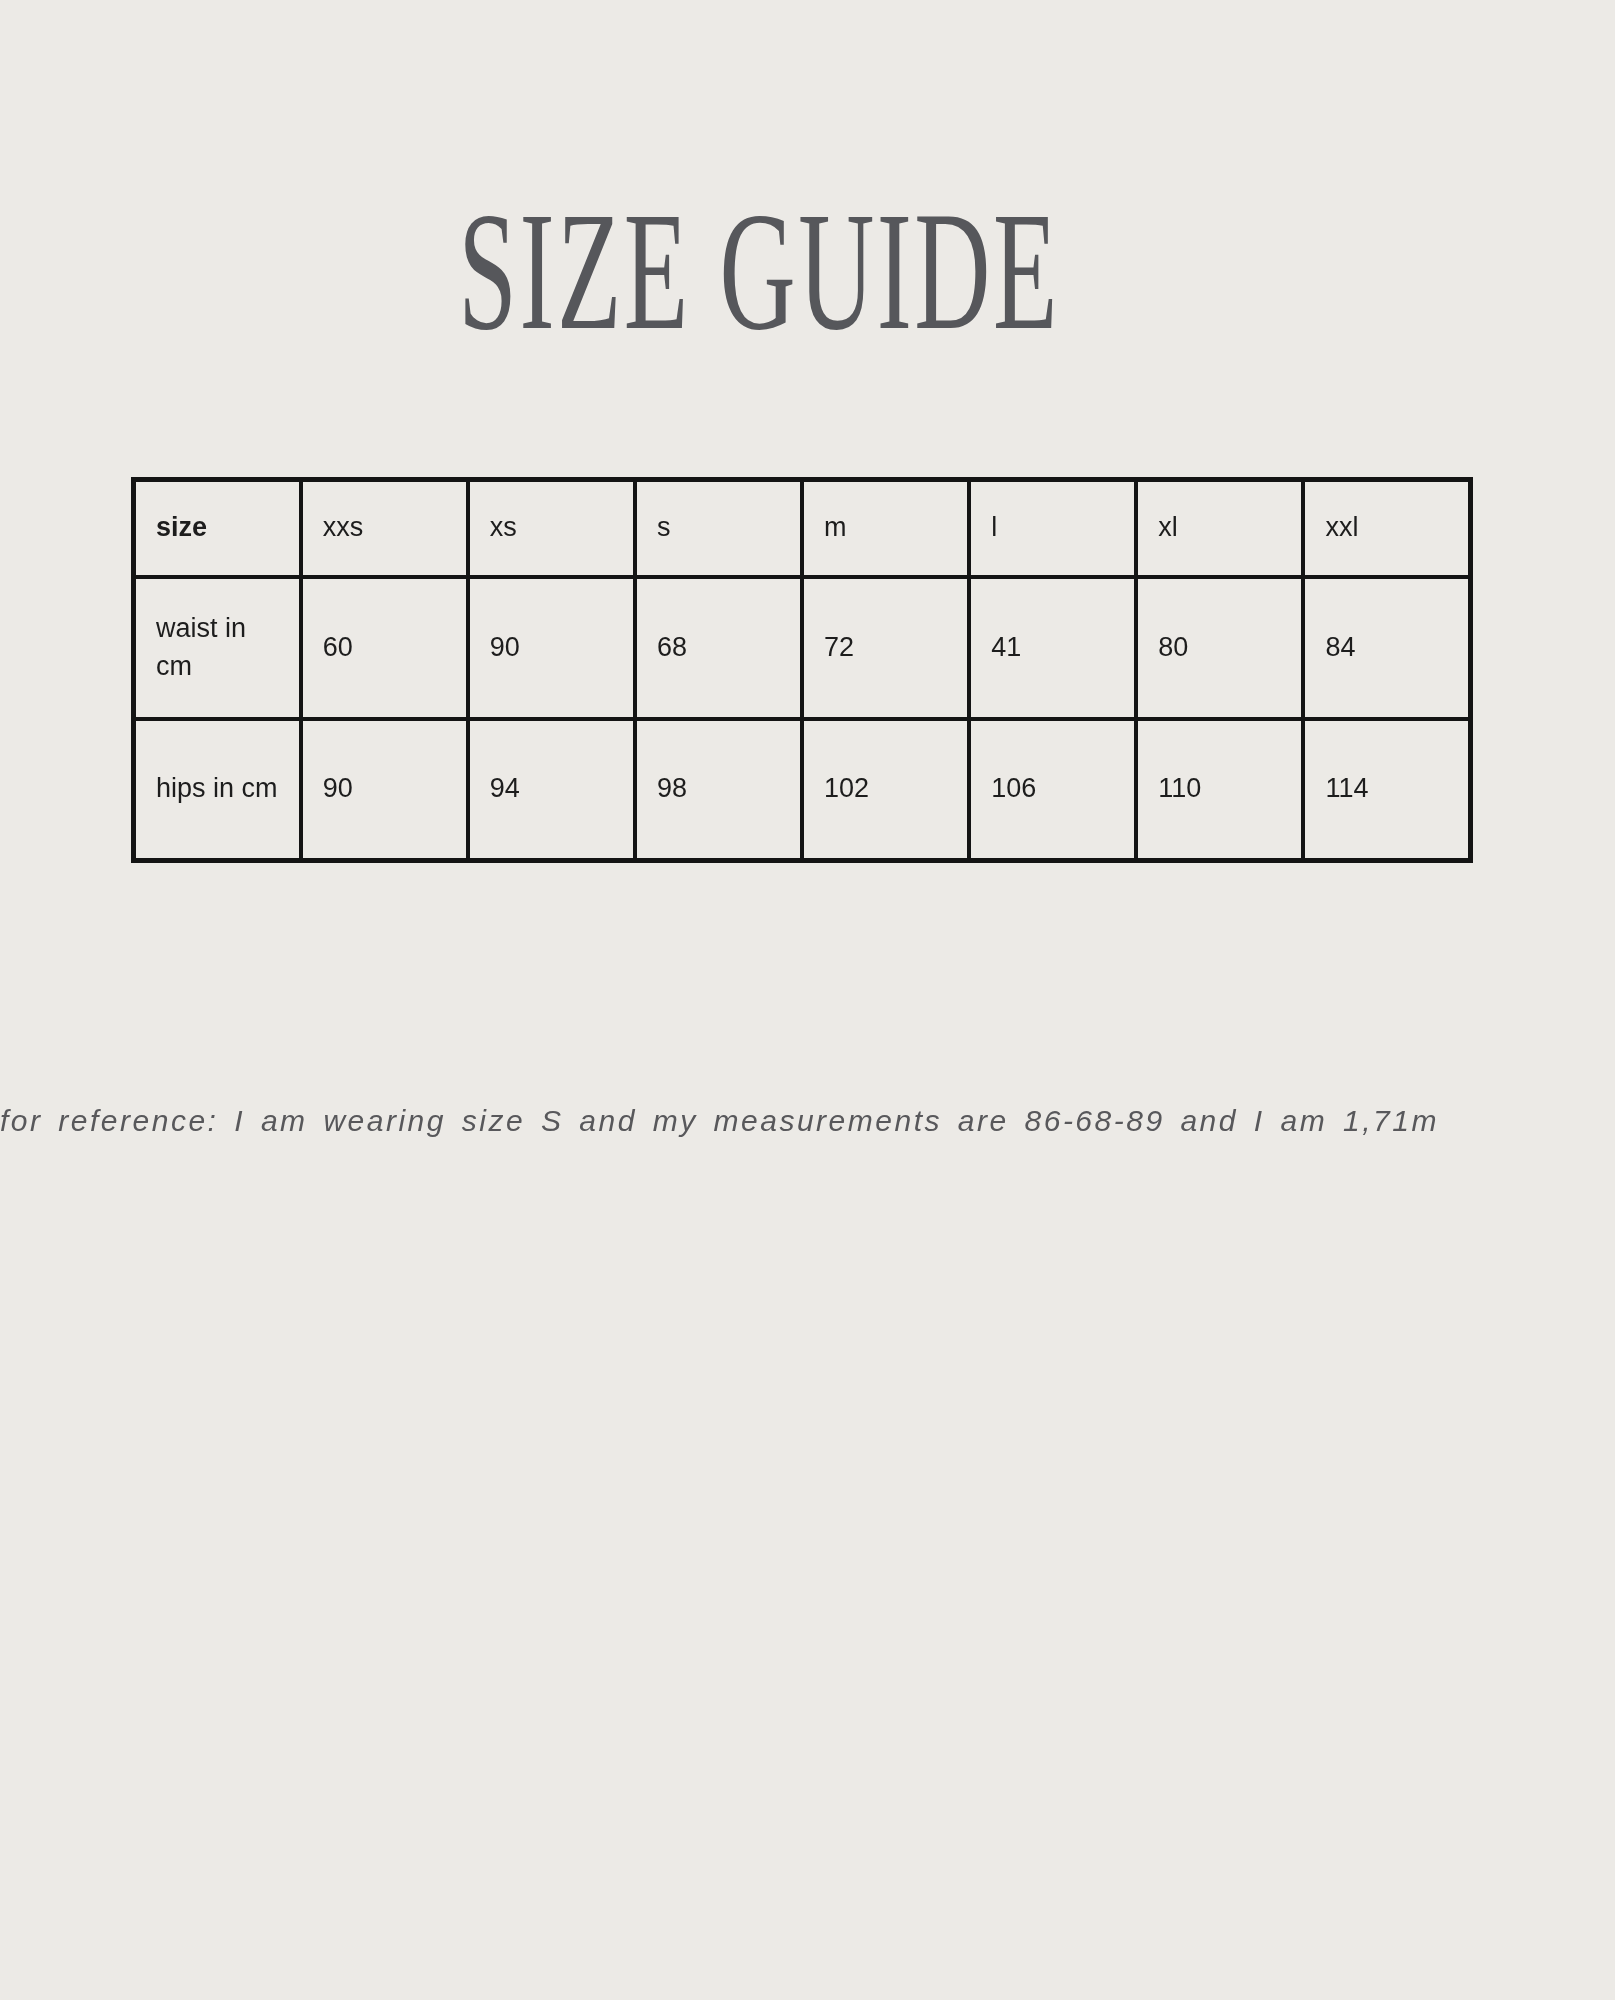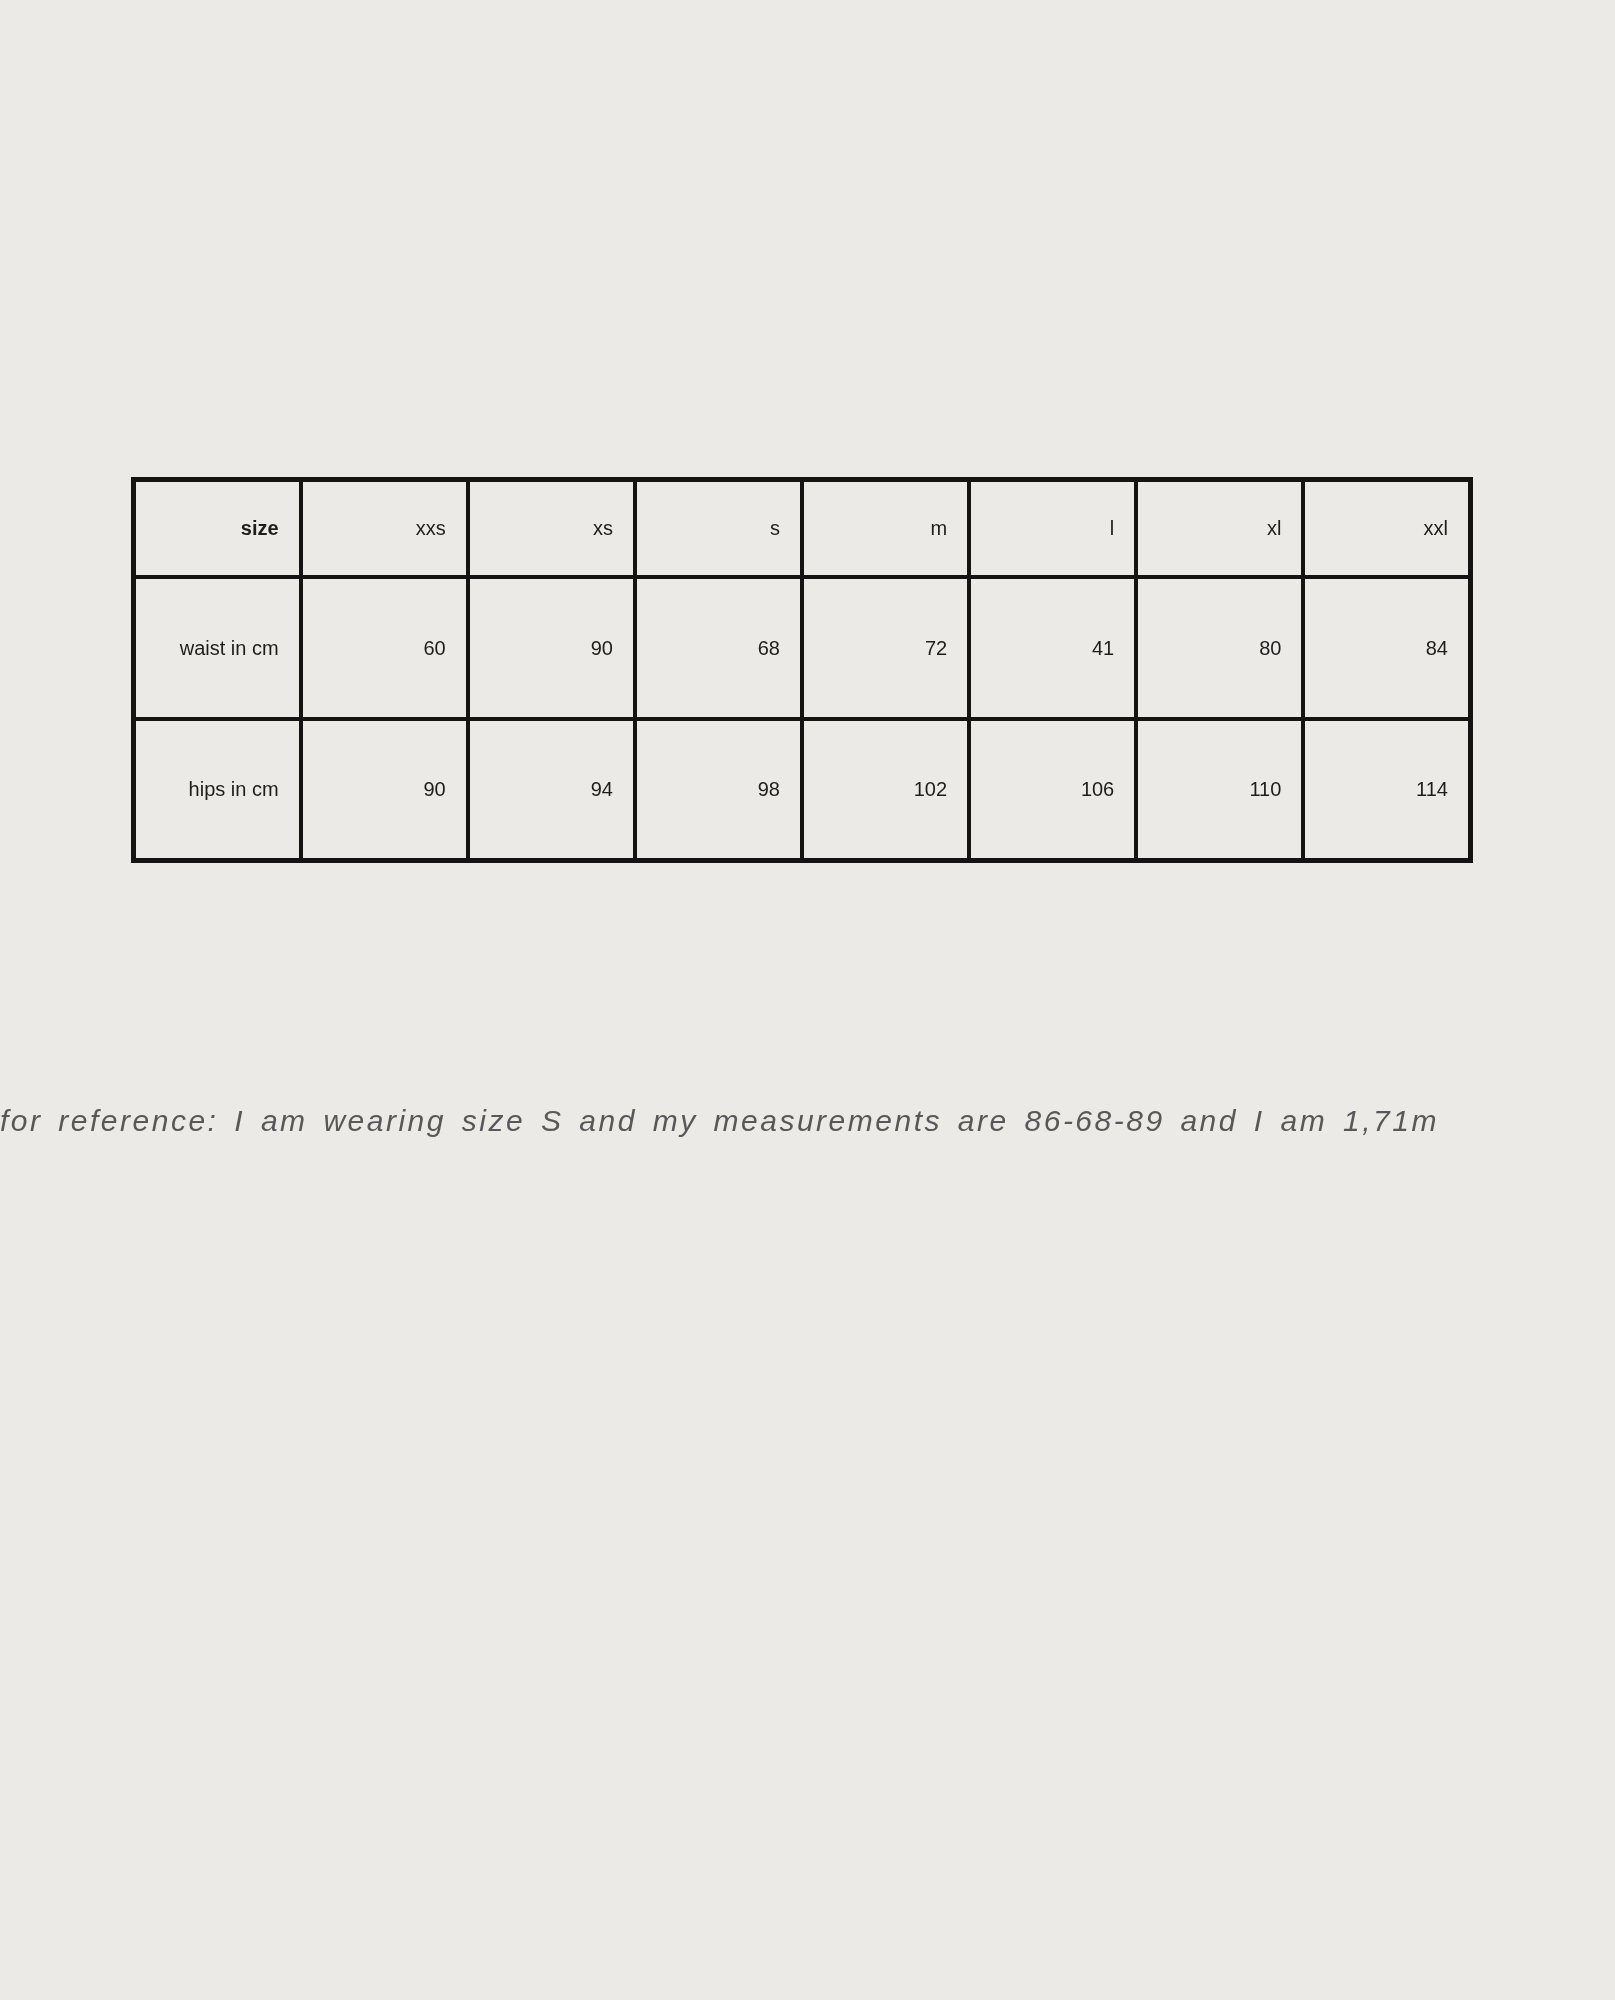--- a/index.html
+++ b/index.html
@@ -36,23 +36,23 @@
   table.size-table{
     position:absolute;left:131px;top:477px;
     width:1342px;
     border-collapse:collapse;
     table-layout:fixed;
     border:5px solid var(--border);
     color:var(--ink);
   }
   .size-table th,.size-table td{
     border:4px solid var(--border);
-    text-align:right;
+    text-align:left;
     vertical-align:middle;
-    font-size:20px;
+    font-size:27px;
     font-weight:400;
     padding:0 20px;
     line-height:1.4;
     color:var(--ink);
   }
   .size-table thead tr{height:97px;}
   .size-table tbody tr{height:142px;}
   .size-table th.corner{font-weight:700;}
   .footer-note{
     position:absolute;left:0;top:1100px;width:100%;
@@ -64,20 +64,23 @@
     color:var(--muted);
     white-space:nowrap;
     line-height:1.4;
   }
 </style>
 </head>
 <body>
 
 <div class="page">
 
+  <div class="title-wrap">
+    <h1 class="page-title">SIZE GUIDE</h1>
+  </div>
 
   <table class="size-table">
     <thead>
       <tr>
         <th class="corner">size</th>
         <th>xxs</th>
         <th>xs</th>
         <th>s</th>
         <th>m</th>
         <th>l</th>

